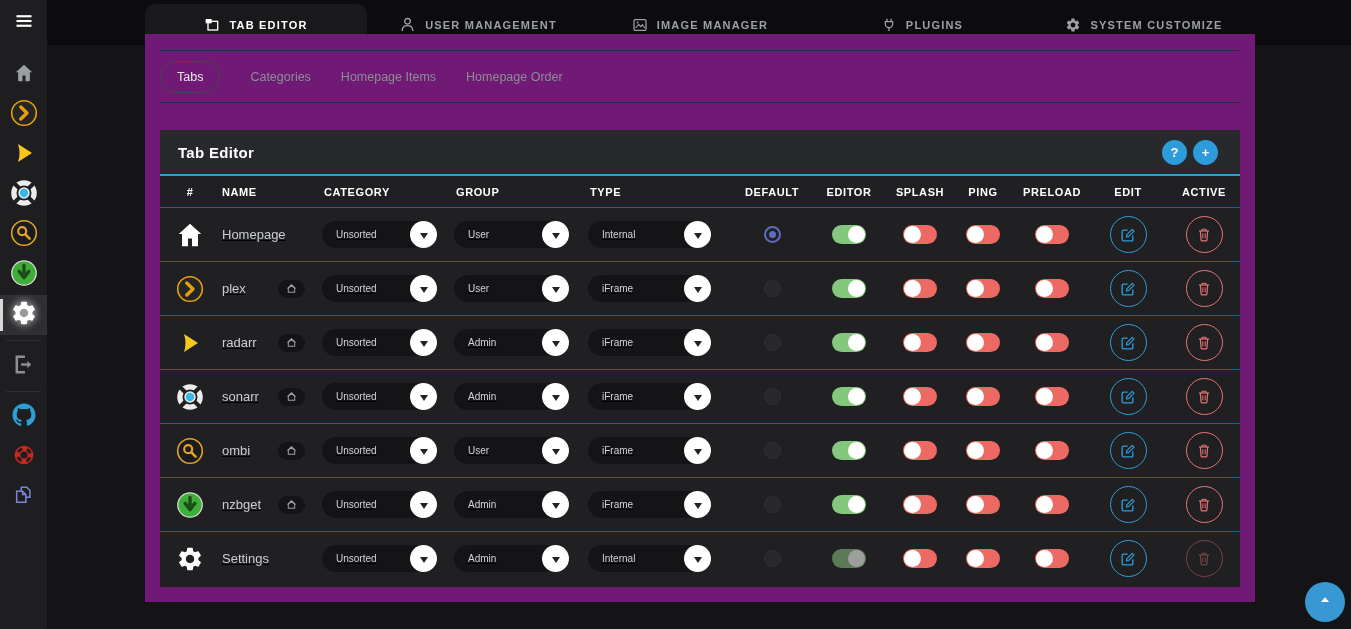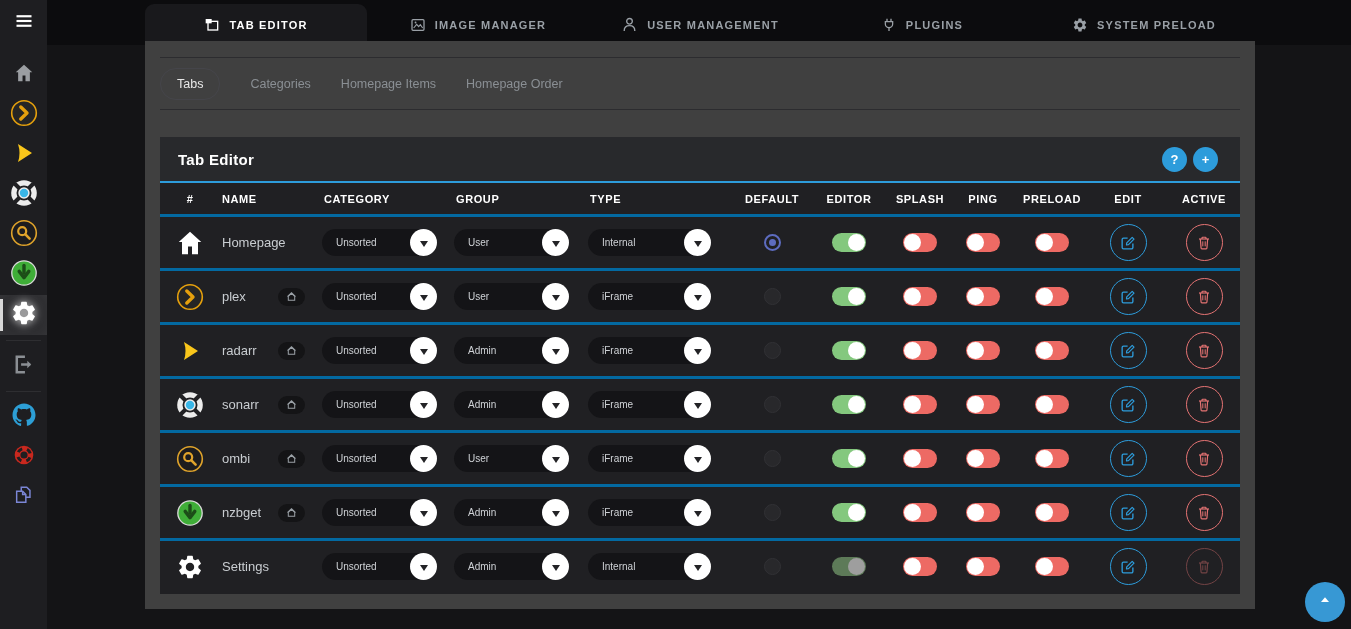--- a/index.html
+++ b/index.html
@@ -18,40 +18,40 @@
 
   
   #topbar { position:absolute; left:47px; right:0; top:0; height:45px; background:#0c0c0e; }
   #tabs { position:absolute; left:98px; width:1110px; top:0; height:45px; display:flex; }
   .tab { flex:1; margin-top:4px; display:flex; align-items:center; justify-content:center; gap:9px;
     color:#9aa0a6; font-size:11px; font-weight:bold; letter-spacing:1.2px; cursor:pointer; }
   .tab svg { flex:none; }
   .tab.active { color:#fff; background:#19191c; border-radius:9px 9px 0 0; }
 
   
-  #content { position:absolute; left:145px; top:41px; width:1110px; height:568px; background:#404040; }
+  #content { position:absolute; left:145px; top:34px; width:1110px; height:568px; background:#701a75; }
   .hdiv { position:absolute; left:15px; width:1080px; height:1px; background:#2c2c2f; }
   #subtabs { position:absolute; left:15px; top:17px; height:51px; display:flex; align-items:center; gap:30px; }
   .subtab { color:#8a8f94; font-size:12.5px; cursor:pointer; }
   .subtab.active { color:#e8e8e8; border:1px solid #45454a; border-radius:17px; padding:8px 16px; }
 
   
   #panel { position:absolute; left:15px; top:96px; width:1080px; height:457px; background:#202023; }
   #panel-head { height:46px; background:#28292c; border-bottom:2px solid #2d9cdb;
     display:flex; align-items:center; justify-content:space-between; padding:0 22px 0 18px; }
   #panel-title { color:#fff; font-size:15px; font-weight:bold; letter-spacing:.3px; }
   .round-btn { width:25px; height:25px; border-radius:50%; background:#2d9cdb; color:#fff; border:none;
     font-size:13px; font-weight:bold; display:flex; align-items:center; justify-content:center; cursor:pointer; }
   #head-btns { display:flex; gap:6px; }
 
   .grid { display:grid; grid-template-columns:60px 58px 44px 132px 134px 148px 72px 82px 60px 66px 72px 80px 72px; align-items:center; }
   #thead { height:31px; color:#fff; font-size:11px; font-weight:bold; letter-spacing:.6px; }
   .th { text-align:center; }
   .th.left { text-align:left; padding-left:2px; }
-  .row { height:54px; border-top:3px solid #0369a1; }
+  .row { height:54px; border-top:1px solid #0369a1;text-decoration:underline; }
   .cell { display:flex; align-items:center; justify-content:center; }
   .cell.left { justify-content:flex-start; }
   .name { color:#c9cdd1; font-size:13px; padding-left:2px; }
 
   .badge { width:27px; height:18px; border-radius:9px; background:#141416; display:flex; align-items:center; justify-content:center; }
 
   .pill { position:relative; height:27px; border-radius:14px; background:#141417; display:flex; align-items:center; cursor:pointer; }
   .pill.w115 { width:115px; } .pill.w123 { width:123px; }
   .pill .lbl { color:#cfd2d6; font-size:10px; padding-left:14px; }
   .pill .cap { position:absolute; right:0; top:0; width:27px; height:27px; border-radius:50%; background:#fff;
@@ -169,54 +169,54 @@
         <span style="display:flex">
           <svg width="16" height="16" viewBox="0 0 24 24">
             <rect x="6" y="6.5" width="14.5" height="13" fill="none" stroke="currentColor" stroke-width="2"></rect>
             <rect x="2.5" y="3" width="9" height="6.5" fill="currentColor"></rect>
           </svg>
         </span>
         <span>TAB EDITOR</span>
       </div>
       <div class="tab">
         <span style="display:flex">
+          <svg width="17" height="17" viewBox="0 0 24 24">
+            <circle cx="12" cy="7.5" r="4" fill="none" stroke="currentColor" stroke-width="1.9"></circle>
+            <path d="M4.5 21 C4.5 15.5 8 13.5 12 13.5 S19.5 15.5 19.5 21" fill="none" stroke="currentColor" stroke-width="1.9"></path>
+          </svg>
+        </span>
+        <span>USER MANAGEMENT</span>
+      </div>
+      <div class="tab">
+        <span style="display:flex">
           <svg width="16" height="16" viewBox="0 0 24 24">
             <rect x="3" y="4" width="18" height="16" rx="1.5" fill="none" stroke="currentColor" stroke-width="1.9"></rect>
             <path d="M5.5 16.5 L10 11 L13 14.5 L15.5 11.5 L19 16.5" fill="none" stroke="currentColor" stroke-width="1.7"></path>
             <circle cx="8.3" cy="8.3" r="1.4" fill="currentColor"></circle>
           </svg>
         </span>
         <span>IMAGE MANAGER</span>
-      </div>
-      <div class="tab">
-        <span style="display:flex">
-          <svg width="17" height="17" viewBox="0 0 24 24">
-            <circle cx="12" cy="7.5" r="4" fill="none" stroke="currentColor" stroke-width="1.9"></circle>
-            <path d="M4.5 21 C4.5 15.5 8 13.5 12 13.5 S19.5 15.5 19.5 21" fill="none" stroke="currentColor" stroke-width="1.9"></path>
-          </svg>
-        </span>
-        <span>USER MANAGEMENT</span>
       </div>
       <div class="tab">
         <span style="display:flex">
           <svg width="16" height="16" viewBox="0 0 24 24">
             <path d="M9 2.5 V7 M15 2.5 V7" stroke="currentColor" stroke-width="2"></path>
             <path d="M6.5 7 H17.5 V10.5 A5.5 5.5 0 0 1 6.5 10.5 Z" fill="none" stroke="currentColor" stroke-width="1.9"></path>
             <path d="M12 16 V21" stroke="currentColor" stroke-width="2"></path>
           </svg>
         </span>
         <span>PLUGINS</span>
       </div>
       <div class="tab">
         <span style="display:flex">
           <svg width="16" height="16" viewBox="0 0 24 24">
             <path d="M19.14 12.94c.04-.3.06-.61.06-.94 0-.32-.02-.64-.07-.94l2.03-1.58c.18-.14.23-.41.12-.61l-1.92-3.32c-.12-.22-.37-.29-.59-.22l-2.39.96c-.5-.38-1.03-.7-1.62-.94l-.36-2.54c-.04-.24-.24-.41-.48-.41h-3.84c-.24 0-.43.17-.47.41l-.36 2.54c-.59.24-1.13.57-1.62.94l-2.39-.96c-.22-.08-.47 0-.59.22L2.74 8.87c-.12.21-.08.47.12.61l2.03 1.58c-.05.3-.09.63-.09.94s.02.64.07.94l-2.03 1.58c-.18.14-.23.41-.12.61l1.92 3.32c.12.22.37.29.59.22l2.39-.96c.5.38 1.03.7 1.62.94l.36 2.54c.05.24.24.41.48.41h3.84c.24 0 .44-.17.47-.41l.36-2.54c.59-.24 1.13-.56 1.62-.94l2.39.96c.22.08.47 0 .59-.22l1.92-3.32c.12-.22.07-.47-.12-.61l-2.01-1.58zM12 15.6c-1.98 0-3.6-1.62-3.6-3.6s1.62-3.6 3.6-3.6 3.6 1.62 3.6 3.6-1.62 3.6-3.6 3.6z" fill="currentColor"></path>
           </svg>
         </span>
-        <span>SYSTEM PRELOAD</span>
+        <span>SYSTEM CUSTOMIZE</span>
       </div>
     </div>
 </div>
 
 <div id="content">
   <div class="hdiv" style="top:16px"></div>
   <div id="subtabs">
       <div class="subtab active">Tabs</div>
       <div class="subtab">Categories</div>
       <div class="subtab">Homepage Items</div>

